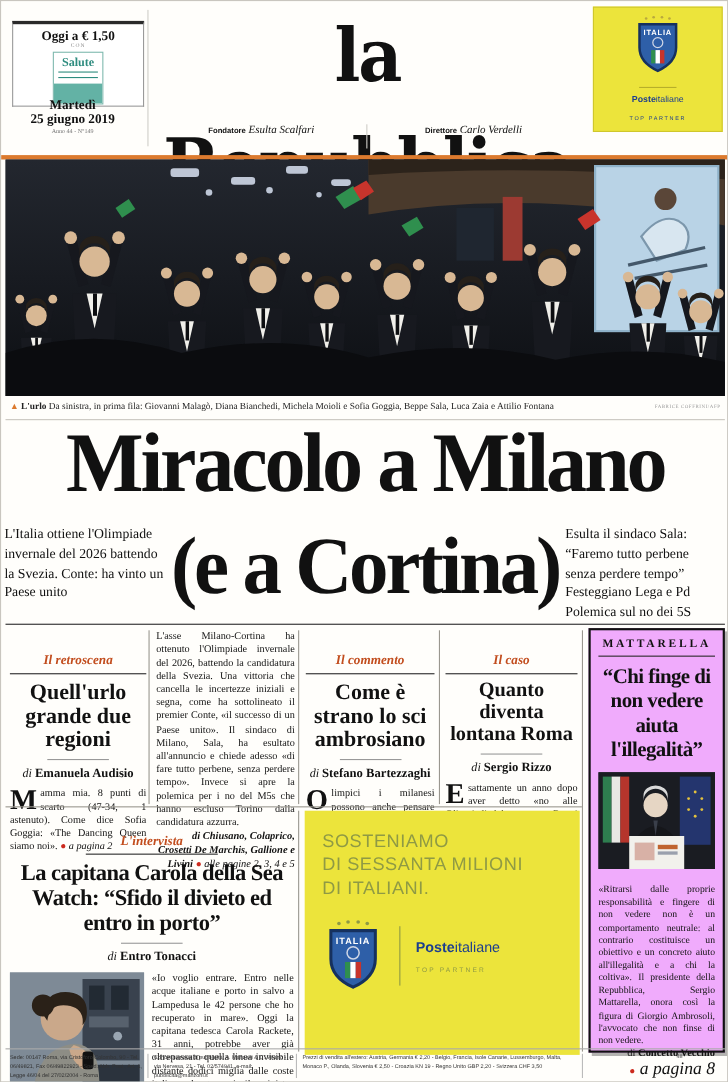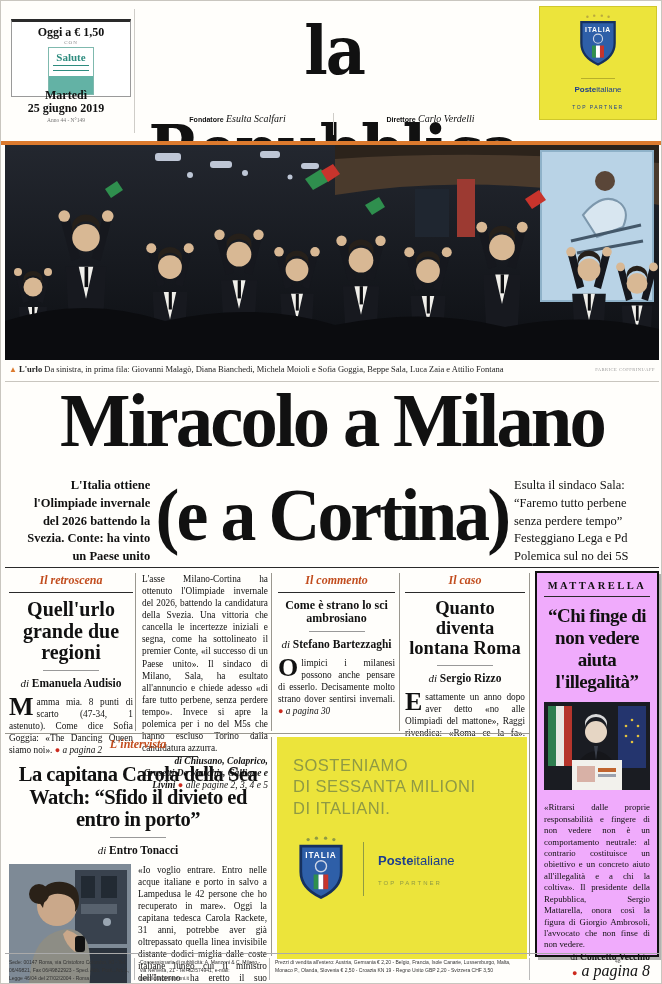--- a/index.html
+++ b/index.html
@@ -41,27 +41,27 @@
   .caption .tri{color:#dc7a2e;font-size:8px;}
   .caption .lead{font-weight:bold;}
   .caption .credit{float:right;font-size:4.5px;color:#999;letter-spacing:.5px;margin-top:3px;}
   .caprule{position:absolute;left:4px;top:380px;width:654px;height:1px;background:#c9c6bf;}
   
   .hl1{position:absolute;left:0;top:379px;width:662px;text-align:center;
        font-weight:bold;font-size:77px;letter-spacing:-3px;line-height:1.06;
        transform:scaleX(.97);white-space:nowrap;}
   .leadrow{position:absolute;left:0;top:468px;width:662px;height:96px;display:flex;}
   .deck{width:152px;font-size:12.5px;line-height:1.42;padding-top:8px;box-sizing:border-box;}
-  .deckL{text-align:right;padding-left:18px;font-weight:bold;}
+  .deckL{text-align:left;padding-left:3px;}
   .deckR{text-align:left;padding-right:8px;}
   .hl2{flex:1;text-align:center;font-weight:bold;font-size:74px;letter-spacing:-3px;line-height:92px;
        transform:scaleX(.97);white-space:nowrap;}
   .bandrule{position:absolute;left:4px;top:566px;width:654px;height:1px;background:#2a2a2a;}
   
-  .kicker{font-style:italic;font-weight:bold;color:#c24d1e;font-size:12px;text-align:center;}
+  .kicker{font-style:italic;font-weight:bold;color:#c24d1e;font-size:12px;text-align:center;margin-top:20px;}
   .krule{height:1px;background:#2a2a2a;margin:4px 0 6px;}
   .coltitle{font-weight:bold;text-align:center;line-height:1.08;}
   .authrule{width:56px;height:1px;background:#999;margin:6px auto;}
   .author{text-align:center;font-size:11px;}
   .author .di{font-style:italic;}
   .author b{font-size:11.5px;}
   .body{font-size:9.3px;line-height:1.3;text-align:justify;margin-top:7px;}
   .dropcap{float:left;font-weight:bold;font-size:26px;line-height:22px;padding-right:3px;}
   .pageref{white-space:nowrap;}
   .pageref .dot{color:#cc2a1e;font-size:9px;}
@@ -260,21 +260,21 @@
 
   <div class="col c2">
     <div class="body"><span>L'asse Milano-Cortina ha ottenuto l'Olimpiade invernale del 2026, battendo la candidatura della Svezia. Una vittoria che cancella le incertezze iniziali e segna, come ha sottolineato il premier Conte, «il successo di un Paese unito». Il sindaco di Milano, Sala, ha esultato all'annuncio e chiede adesso «di fare tutto perbene, senza perdere tempo». Invece si apre la polemica per i no del M5s che hanno escluso Torino dalla candidatura azzurra.</span></div>
     <div class="authors"><span>di Chiusano, Colaprico, Crosetti De Marchis, Gallione e Livini </span><span class="pageref"><span class="dot">●</span><span class="pg"> alle pagine 2, 3, 4 e 5</span></span></div>
   </div>
   <div class="vdiv v2"></div>
 
   <div class="col c3">
     <div class="kicker">Il commento</div>
     <div class="krule"></div>
-    <div class="coltitle" style="font-size:12px">Come è strano lo sci ambrosiano</div>
+    <div class="coltitle" style="font-size:20px">Come è strano lo sci ambrosiano</div>
     <div class="authrule"></div>
     <div class="author"><span class="di">di </span><b>Stefano Bartezzaghi</b></div>
     <div class="body">
       <span class="dropcap">O</span><span>limpici i milanesi possono anche pensare di esserlo. Decisamente molto strano dover sentirsi invernali. </span><span class="pageref"><span class="dot">●</span><span class="pg"> a pagina 30</span></span>
     </div>
   </div>
   <div class="vdiv v3"></div>
 
   <div class="col c4">
     <div class="kicker">Il caso</div>

